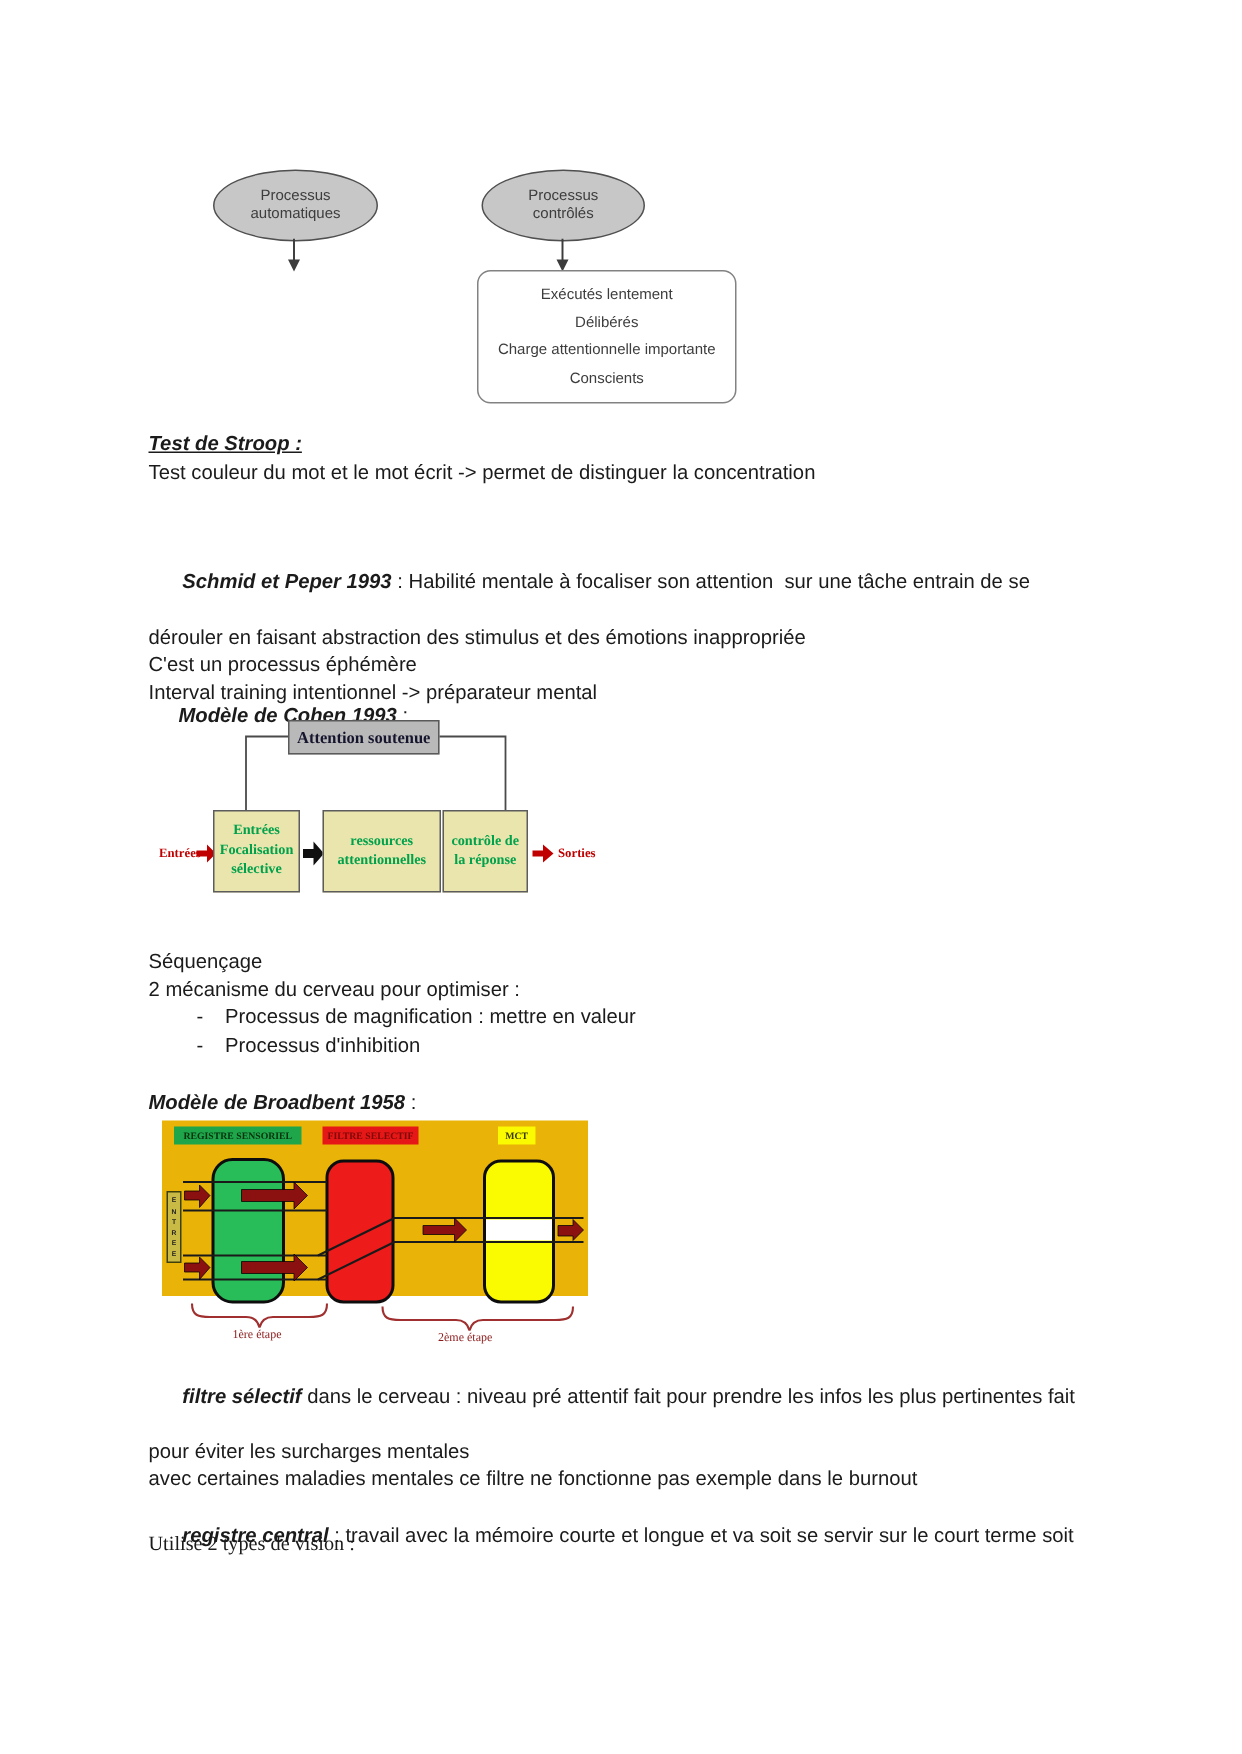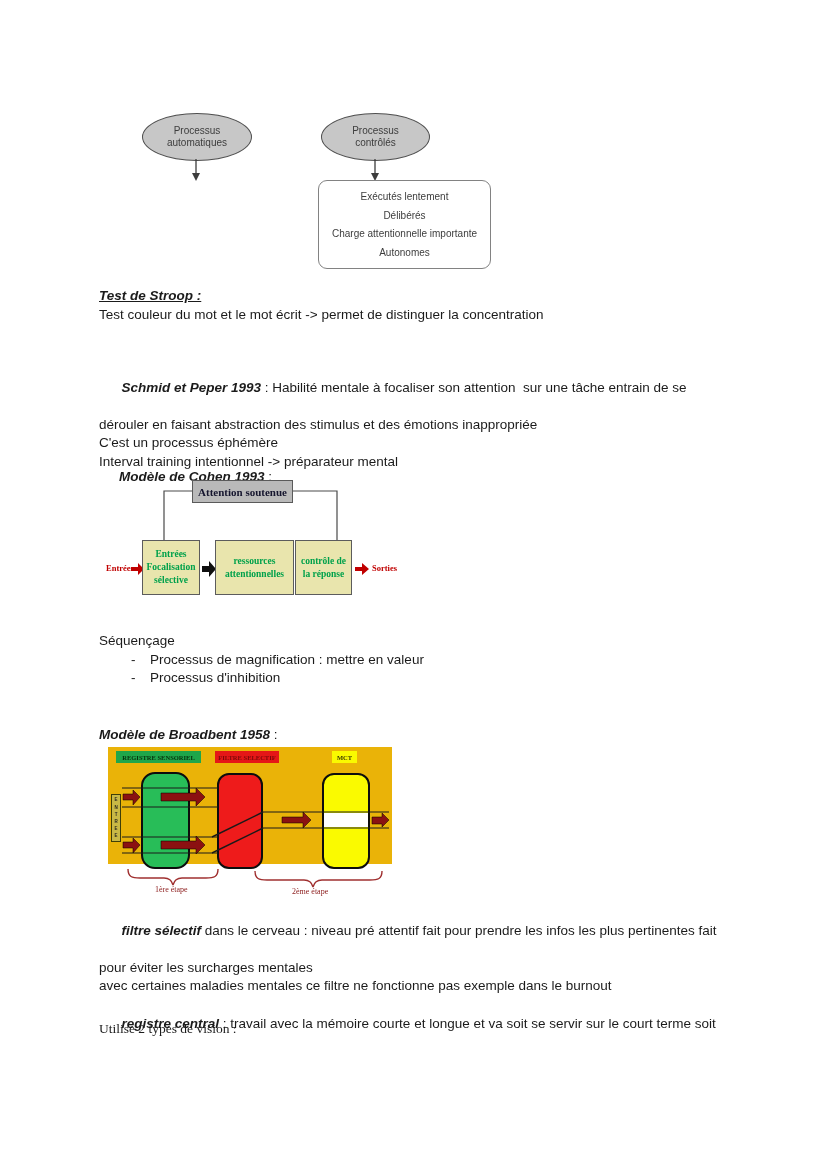--- a/index.html
+++ b/index.html
@@ -59,21 +59,21 @@
   </svg>
   <svg class="abs" style="left:367px;top:159px;" width="16" height="23">
     <line x1="8" y1="0" x2="8" y2="15" stroke="#3c3c3c" stroke-width="1.3"></line>
     <polygon points="4,14 12,14 8,22" fill="#3c3c3c"></polygon>
   </svg>
 
   <div class="pbox" style="left:290px;top:180px;width:173px;height:89px;margin-left:28px;">
     <div class="pline">Exécutés lentement</div>
     <div class="pline">Délibérés</div>
     <div class="pline">Charge attentionnelle importante</div>
-    <div class="pline">Autonomes</div>
+    <div class="pline">Conscients</div>
   </div>
 
   <div class="tblock" style="left:99px;top:287px;">
     <div class="tline heading-underline">Test de Stroop :</div>
     <div class="tline">Test couleur du mot et le mot écrit -&gt; permet de distinguer la concentration</div>
   </div>
 
   <div class="tblock" style="left:99px;top:360px;">
     <div class="tline">
       <span class="bi">Schmid et Peper 1993</span><span> : Habilité mentale à focaliser son attention  sur une tâche entrain de se</span>
@@ -104,20 +104,21 @@
   <div class="khaki" style="left:215px;top:540px;width:79px;height:55px;">ressources
 attentionnelles</div>
   <div class="khaki" style="left:295px;top:540px;width:57px;height:55px;">contrôle de
 la réponse</div>
 
   <div class="redlab" style="left:106px;top:563px;">Entrées</div>
   <div class="redlab" style="left:372px;top:563px;">Sorties</div>
 
   <div class="tblock" style="left:99px;top:632px;">
     <div class="tline">Séquençage</div>
+    <div class="tline">2 mécanisme du cerveau pour optimiser :</div>
     <div class="bullet">
       <span class="dash">-</span>
       <span class="tline">Processus de magnification : mettre en valeur</span>
     </div>
     <div class="bullet">
       <span class="dash">-</span>
       <span class="tline">Processus d'inhibition</span>
     </div>
   </div>
 

